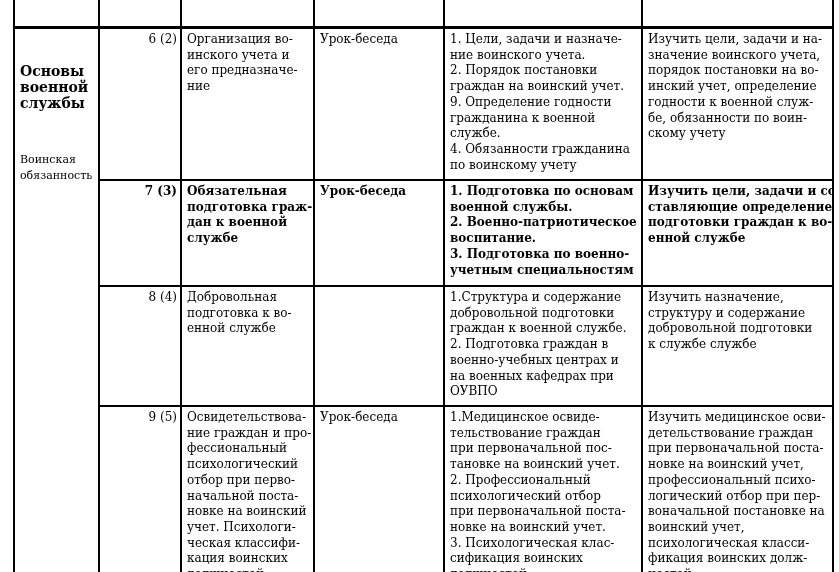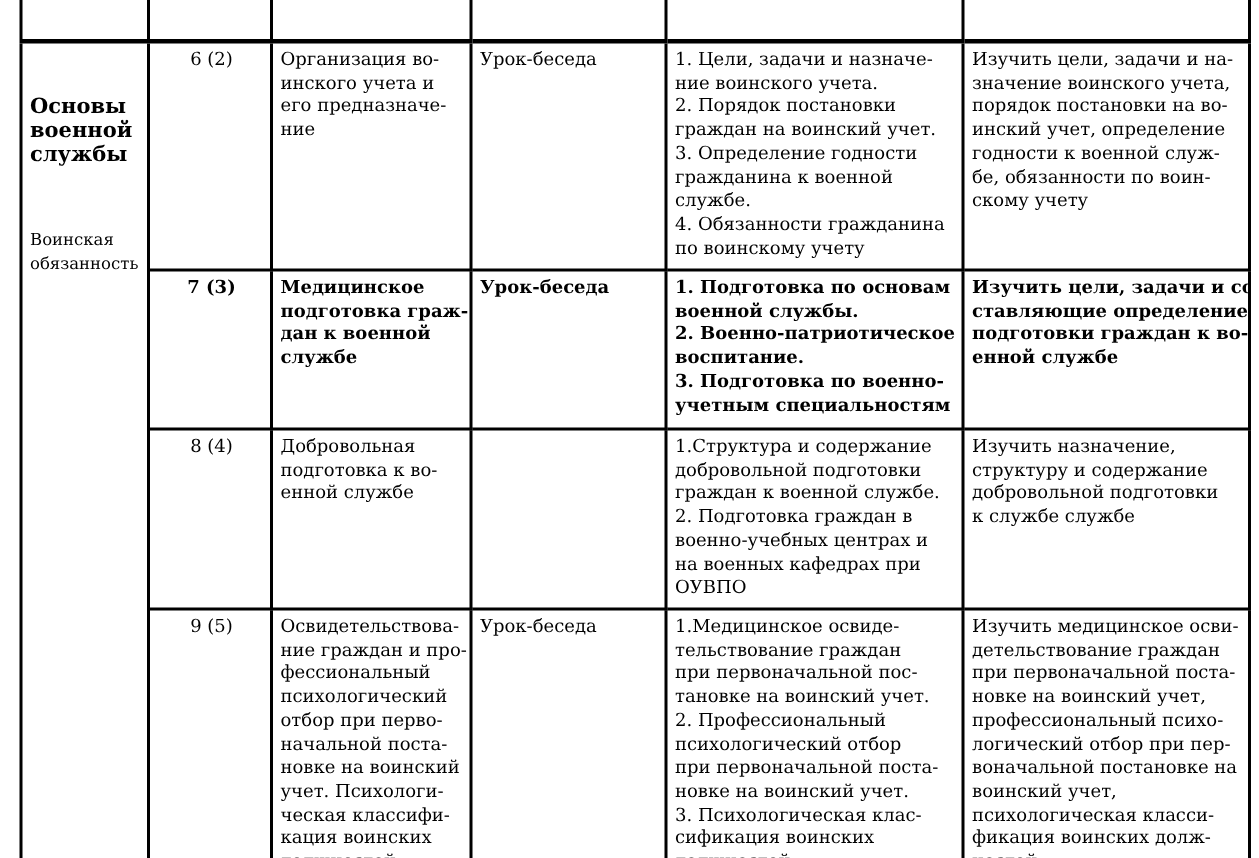--- a/index.html
+++ b/index.html
@@ -39,21 +39,21 @@
     border-bottom: 3px solid #000000;
     height: 26px;
     padding: 0;
   }
   tr.row-1 td { height: 147px; }
   tr.row-2 td { height: 101px; font-weight: bold; }
   tr.row-3 td { height: 115px; }
   tr.row-4 td { height: 176px; }
   tr.row-4 td { border-bottom: 4px solid #000000; }
   td.num-cell {
-    text-align: center;
+    text-align: right;
     padding-left: 0;
     padding-right: 6px;
     margin-top: 32px;
   }
   .section-title {
     font-weight: bold;
     font-size: 14px;
     line-height: 16px;
     white-space: pre;
   }
@@ -99,37 +99,37 @@
       <td class="num-cell">6 (2)</td>
       <td>Организация во-
 инского учета и
 его предназначе-
 ние</td>
       <td>Урок-беседа</td>
       <td>1. Цели, задачи и назначе-
 ние воинского учета.
 2. Порядок постановки
 граждан на воинский учет.
-3. Определение годности
+9. Определение годности
 гражданина к военной
 службе.
 4. Обязанности гражданина
 по воинскому учету</td>
       <td>Изучить цели, задачи и на-
 значение воинского учета,
 порядок постановки на во-
 инский учет, определение
 годности к военной служ-
 бе, обязанности по воин-
 скому учету</td>
     </tr>
 
     <tr class="row-2">
       <td class="num-cell">7 (3)</td>
-      <td>Медицинское
+      <td>Обязательная
 подготовка граж-
 дан к военной
 службе</td>
       <td>Урок-беседа</td>
       <td>1. Подготовка по основам
 военной службы.
 2. Военно-патриотическое
 воспитание.
 3. Подготовка по военно-
 учетным специальностям</td>

